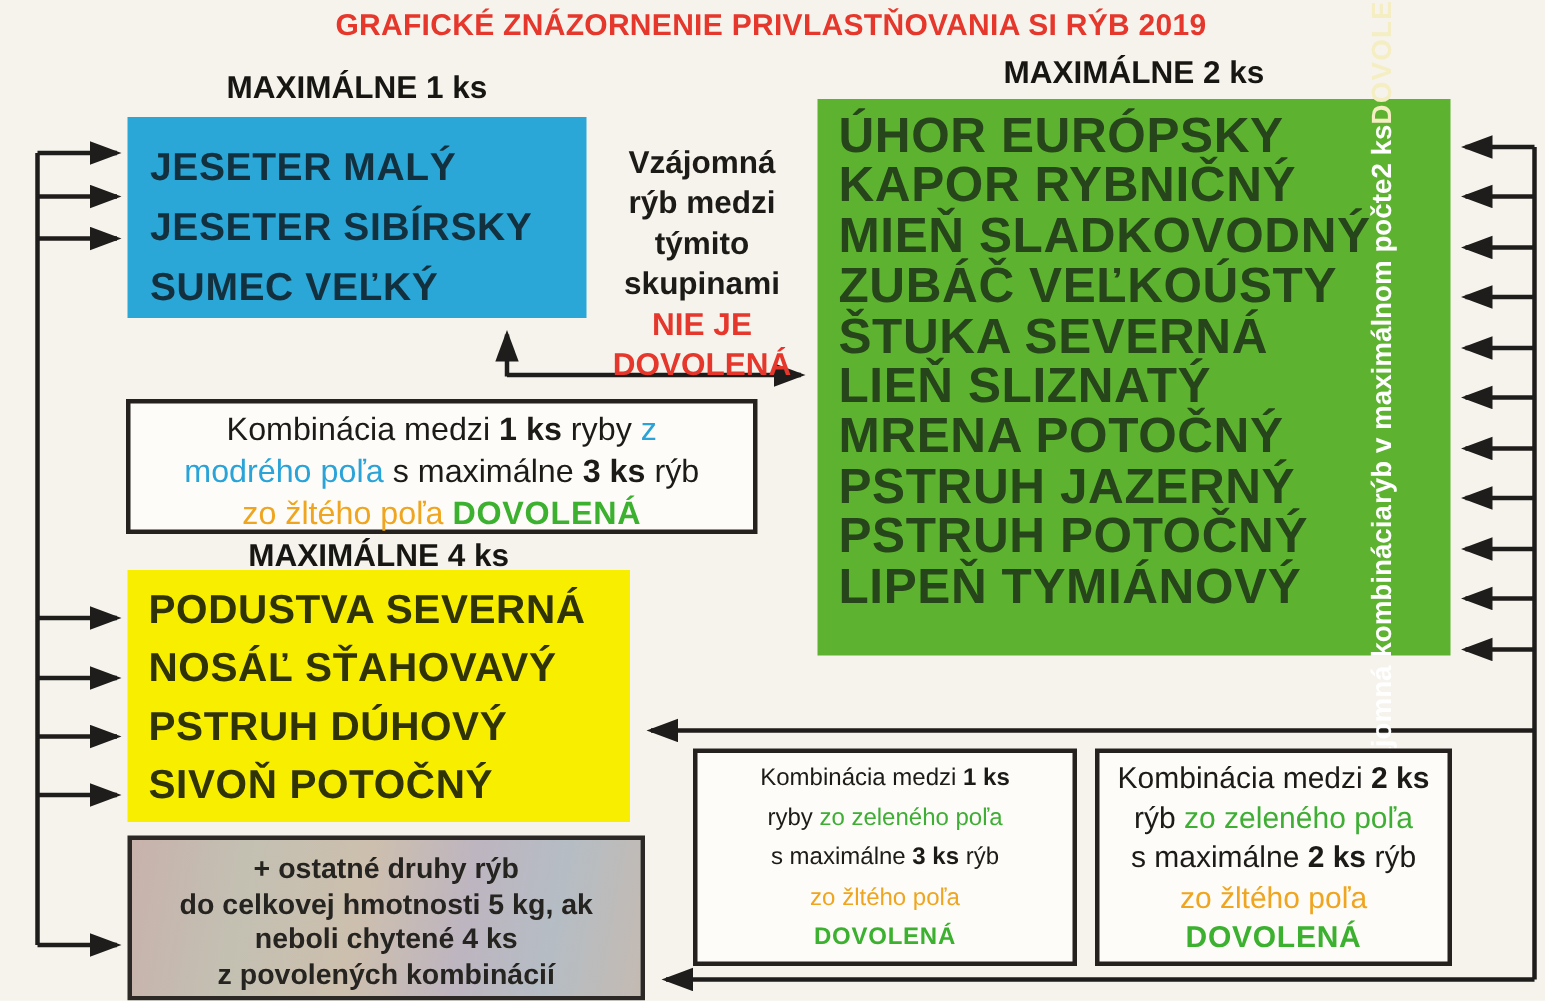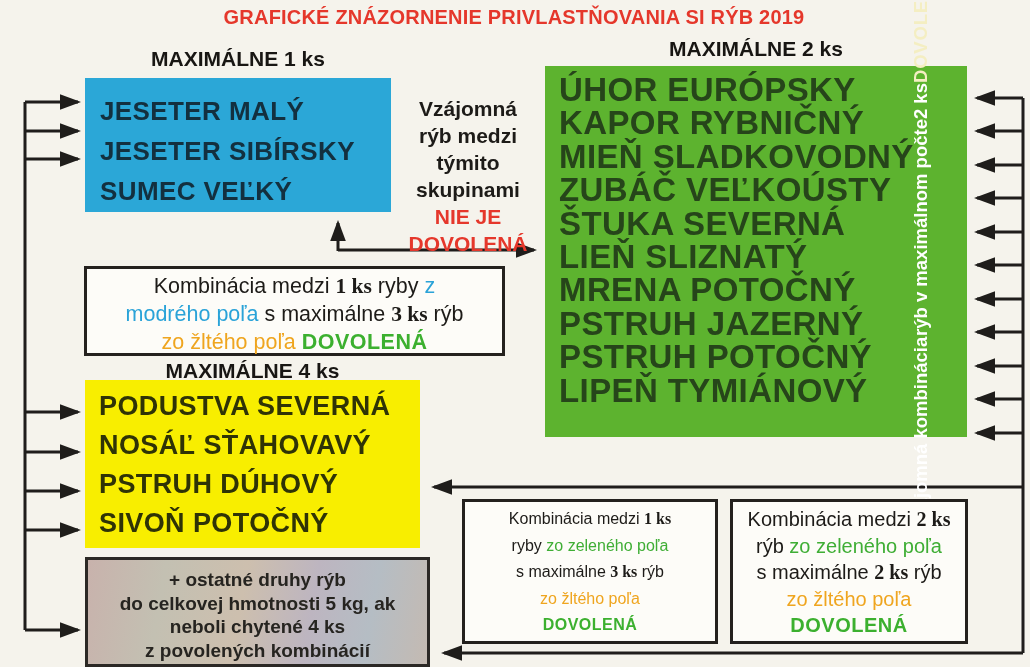--- a/index.html
+++ b/index.html
@@ -23,21 +23,21 @@
   .vnote .vbold{color:#f4eec2;font-weight:bold;letter-spacing:.8px;}
   .midnote{left:392px;top:52px;width:152px;font-size:21px;line-height:27px;font-weight:bold;color:#1d1b18;margin-top:43px;}
   .rednote{color:#e5372b;}
   .rulebox{box-sizing:border-box;border:3px solid #24211e;background:#fdfcf8;color:#1d1b18;}
   .rule-mid{left:84px;top:266px;width:421px;height:90px;font-size:21.5px;line-height:28px;padding-top:3px;}
   .rule-a{left:462px;top:499px;width:256px;height:145px;font-size:16px;line-height:26.5px;padding-top:4px;}
   .rule-b{left:730px;top:499px;width:238px;height:145px;font-size:20px;line-height:26.5px;padding-top:4px;}
   .graybox{left:85px;top:557px;width:345px;height:110px;box-sizing:border-box;border:3px solid #2b2825;
            background:linear-gradient(100deg,#c8b2ac,#c3c0b2 22%,#cdbfae 45%,#bdb5c0 65%,#b5bdc4 82%,#c4bab2);
            font-size:19px;line-height:23.5px;font-weight:bold;color:#262420;padding-top:8px;}
-  .b{font-weight:bold;font-family:Liberation Serif, serif;}
+  .b{font-weight:bold;}
   .wblue{color:#2aa3d8;}
   .worange{color:#efa51f;}
   .wgreen{color:#3fae35;}
   .vgreen{color:#3cb02f;font-weight:bold;letter-spacing:.5px;}
   svg.conn{position:absolute;left:0;top:0;}
 </style>
 </head>
 <body>
 
 <div id="stage">

